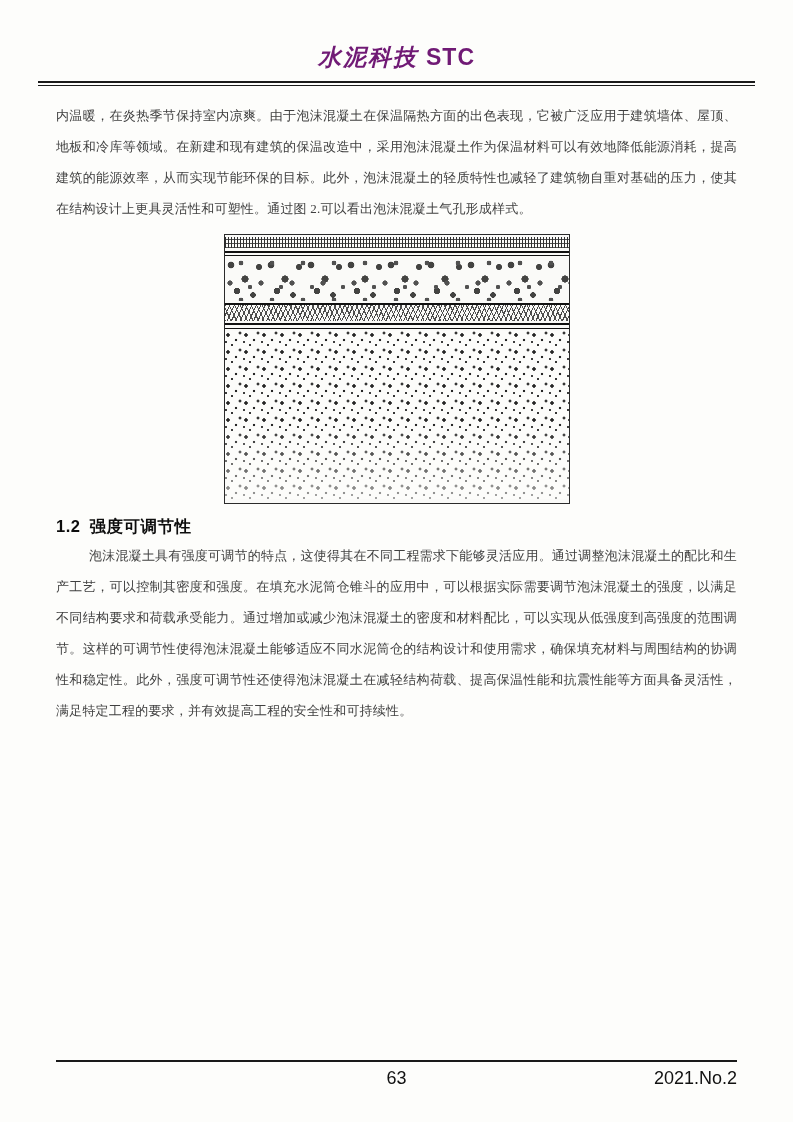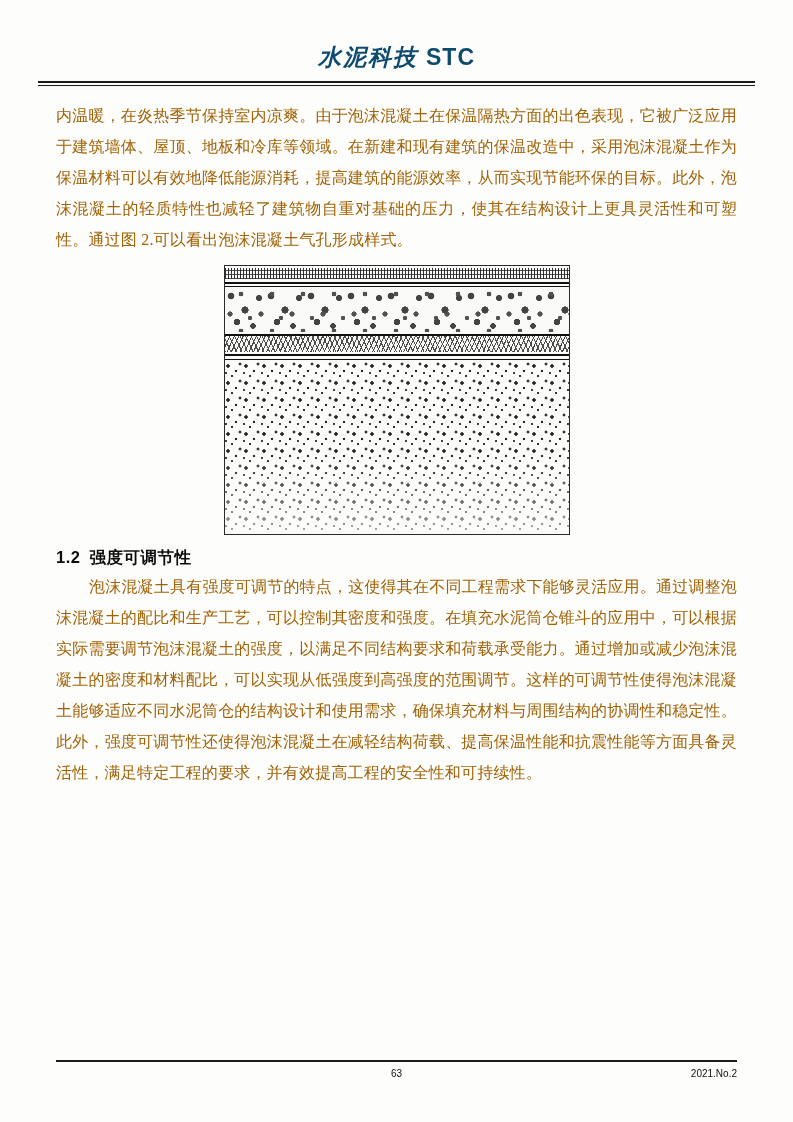--- a/index.html
+++ b/index.html
@@ -31,21 +31,21 @@
   .header {
     text-align: center;
     padding-top: 22px;
   }
   .header-title {
     font-family: "Liberation Serif", serif;
     font-size: 23px;
     font-weight: bold;
     font-style: italic;
     letter-spacing: 2px;
-    color: #0c4a6e;
+    color: #701a75;
     display: inline-block;
   }
   .header-title .stc {
     font-style: normal;
     font-family: "Liberation Sans", sans-serif;
     letter-spacing: 1px;
     padding-left: 8px;
   }
   .rule {
     margin-top: 8px;
@@ -54,23 +54,23 @@
     height: 2px;
     box-sizing: content-box;
   }
 
   
   .content {
     padding: 14px 18px 0 18px;
   }
   p.body-text {
     margin: 0 0 0 0;
-    font-size: 16px;
+    font-size: 13px;
     line-height: 31px;
-    color: #a16207;
+    color: #404040;
     text-align: justify;
     text-justify: inter-ideograph;
     letter-spacing: 0.2px;
   }
   p.indent {
     text-indent: 33px;
   }
   .sec-heading {
     font-family: "Liberation Sans", sans-serif;
     font-weight: bold;
@@ -184,21 +184,21 @@
     bottom: 40px;
     border-top: 2px solid #1a1a1a;
   }
   .footer {
     position: absolute;
     left: 18px;
     right: 18px;
     bottom: 14px;
     height: 20px;
     font-family: "Liberation Sans", sans-serif;
-    font-size: 10px;
+    font-size: 18px;
     color: #111;
   }
   .footer .page-no {
     position: absolute;
     left: 50%;
     transform: translateX(-50%);
   }
   .footer .issue {
     position: absolute;
     right: 0;

